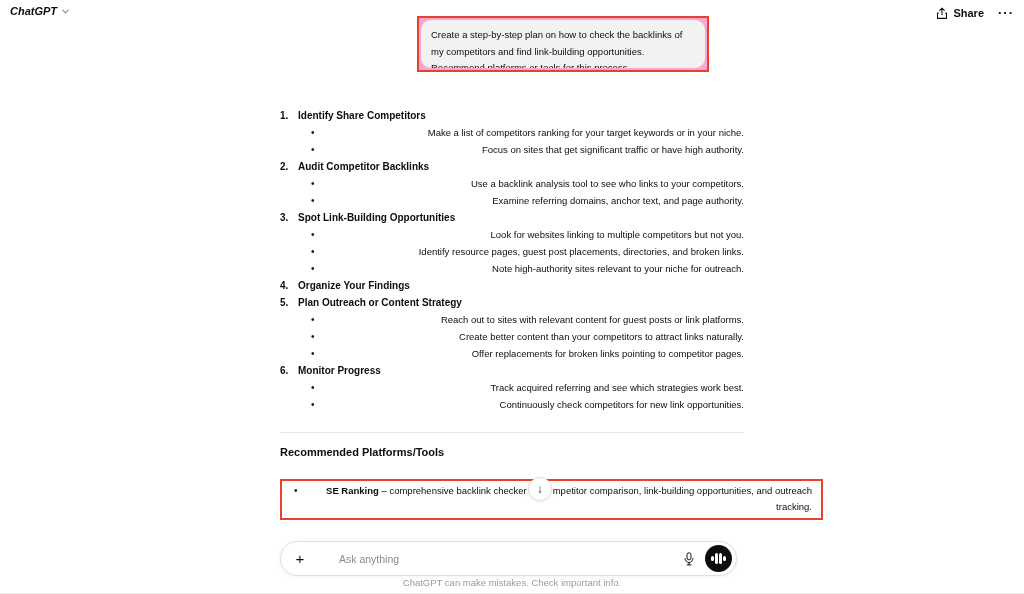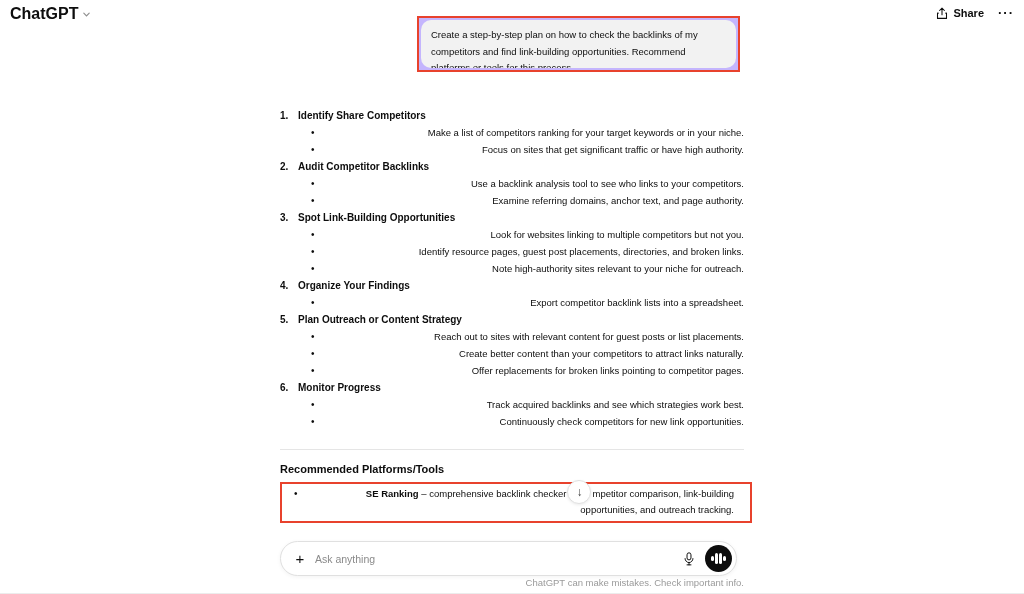--- a/index.html
+++ b/index.html
@@ -8,31 +8,31 @@
     font-family:"Liberation Sans", sans-serif;
     background:#ffffff; color:#0d0d0d;
     position:relative; overflow:hidden;
   }
   .page { position:absolute; inset:0; background:#fff; }
 
   
   .header { position:absolute; top:0; left:0; right:0; height:28px; background:#fff; }
   .model-switcher {
     position:absolute; left:10px; top:5px; display:flex; align-items:center; gap:4px;
-    font-size:16px; font-weight:700; color:#0d0d0d; cursor:pointer;
+    font-size:11px; font-weight:700; color:#0d0d0d; cursor:pointer;font-style:italic;
   }
   .chev { color:#8f8f8f; display:inline-flex; }
   .header-right { position:absolute; right:10px; top:4px; display:flex; align-items:center; gap:14px;text-align:center; }
   .share-btn { display:flex; align-items:center; gap:5px; font-size:11px; font-weight:600; color:#0d0d0d; cursor:pointer; }
   .ellipsis-btn { font-size:13px; font-weight:700; color:#0d0d0d; letter-spacing:1px; cursor:pointer; line-height:18px; }
 
   
   .user-msg-annotation {
-    position:absolute; left:417px; top:16px; width:323px; height:56px;
-    border:2px solid #e8422d; background:#c4b5fd; padding:2px;
+    position:absolute; left:417px; top:16px; width:292px; height:56px;
+    border:2px solid #e8422d; background:#f9a8d4; padding:2px;
   }
   .user-bubble {
     width:100%; height:100%; background:#f2f2f2; border-radius:10px;
     padding:7px 10px; font-size:9.5px; line-height:16.5px; color:#0d0d0d;
     overflow:hidden;
   }
 
   
   .content { position:absolute; left:280px; top:107px; width:464px; }
   .step-title { display:flex; font-weight:700; font-size:10px; line-height:17px; }
@@ -41,22 +41,22 @@
   .step li, .tool-line {
     position:relative; padding-left:47px; font-size:9.5px; line-height:17px; color:#0d0d0d;text-align:right;
   }
   .step li::before {
     content:"•"; position:absolute; left:31px; top:0; font-size:10px;
   }
   .divider { border:none; border-top:1px solid #e5e5e5; margin-top:19px; }
   .tools-heading { font-size:11px; font-weight:700; margin-top:11px; line-height:16px; }
 
   .tools-annotation {
-    position:relative; margin-top:5px; width:472px; min-height:37px;
-    border:2px solid #e8422d; background:#fff; padding:2px 16px 3px 6px;
+    position:relative; margin-top:19px; width:543px; min-height:37px;
+    border:2px solid #e8422d; background:#fff; padding:2px 9px 3px 6px;
   }
   .tool-line { padding-left:20px; font-size:9.5px; line-height:16px; }
   .tool-line::before { content:"•"; position:absolute; left:6px; top:0; font-size:10px; }
   .tool-name { font-weight:700; }
   .scroll-gap { display:inline-block; width:26px; height:1px; position:relative; vertical-align:baseline; }
   .scroll-down-btn {
     position:absolute; left:1px; top:-16px; width:24px; height:24px; border-radius:50%;
     background:#fff; border:1px solid #e0e0e0; box-shadow:0 1px 3px rgba(0,0,0,.08);
     display:flex; align-items:center; justify-content:center;
     font-size:12px; color:#3d3d3d; cursor:pointer; z-index:5;
@@ -68,34 +68,34 @@
     background:#fff; border:1px solid #e0e0e0; border-radius:18px;
     box-shadow:0 1px 4px rgba(0,0,0,.05);
     display:flex; align-items:center;
   }
   .plus-btn {
     width:30px; flex:none; text-align:center; font-size:15px; font-weight:400; color:#0d0d0d;
     margin-left:4px; cursor:pointer; line-height:33px;
   }
   .composer-input {
     flex:1; border:none; outline:none; background:transparent;
-    font-family:"Liberation Sans", sans-serif; font-size:10.5px; color:#0d0d0d;
+    font-family:"Liberation Sans", sans-serif; font-size:10.5px; color:#0d0d0d;margin-left:24px;
   }
   .composer-input::placeholder { color:#8a8a8a; }
   .mic-btn { flex:none; display:flex; align-items:center; margin-right:10px; cursor:pointer; }
   .voice-btn {
     flex:none; width:27px; height:27px; border-radius:50%; background:#0d0d0d;
     margin-right:4px; display:flex; align-items:center; justify-content:center; gap:1.5px; cursor:pointer;
   }
   .voice-btn i { display:block; width:2.5px; background:#fff; border-radius:2px; }
   .voice-btn i:nth-child(1){ height:5px; } .voice-btn i:nth-child(2){ height:11px; }
   .voice-btn i:nth-child(3){ height:11px; } .voice-btn i:nth-child(4){ height:5px; }
 
   .footer-note {
-    position:absolute; left:280px; top:577px; width:464px; text-align:right;
+    position:absolute; left:280px; top:577px; width:464px; text-align:center;
     font-size:9.5px; color:#9a9a9a; line-height:12px;
   }
   .bottom-edge { position:absolute; left:0; right:0; bottom:0; border-top:1px solid #ececec; }
 
   svg { display:block; }
 </style>
 </head>
 <body>
 
 <div class="page">
@@ -161,43 +161,42 @@
         <li>Note high-authority sites relevant to your niche for outreach.</li>
       </ul>
     </div>
 
     <div class="step">
       <div class="step-title">
         <span class="step-num">4.</span>
         <span>Organize Your Findings</span>
       </div>
       <ul>
-        <li>Export competitor backlink lists into a spreadsheet.</li>
       </ul>
     </div>
 
     <div class="step">
       <div class="step-title">
         <span class="step-num">5.</span>
         <span>Plan Outreach or Content Strategy</span>
       </div>
       <ul>
-        <li>Reach out to sites with relevant content for guest posts or list placements.</li>
+        <li>Reach out to sites with relevant content for guest posts or link platforms.</li>
         <li>Create better content than your competitors to attract links naturally.</li>
         <li>Offer replacements for broken links pointing to competitor pages.</li>
       </ul>
     </div>
 
     <div class="step">
       <div class="step-title">
         <span class="step-num">6.</span>
         <span>Monitor Progress</span>
       </div>
       <ul>
-        <li>Track acquired backlinks and see which strategies work best.</li>
+        <li>Track acquired referring and see which strategies work best.</li>
         <li>Continuously check competitors for new link opportunities.</li>
       </ul>
     </div>
 
     <hr class="divider">
 
     <div class="tools-heading">Recommended Platforms/Tools</div>
 
     <div class="tools-annotation">
       <div class="tool-line">

